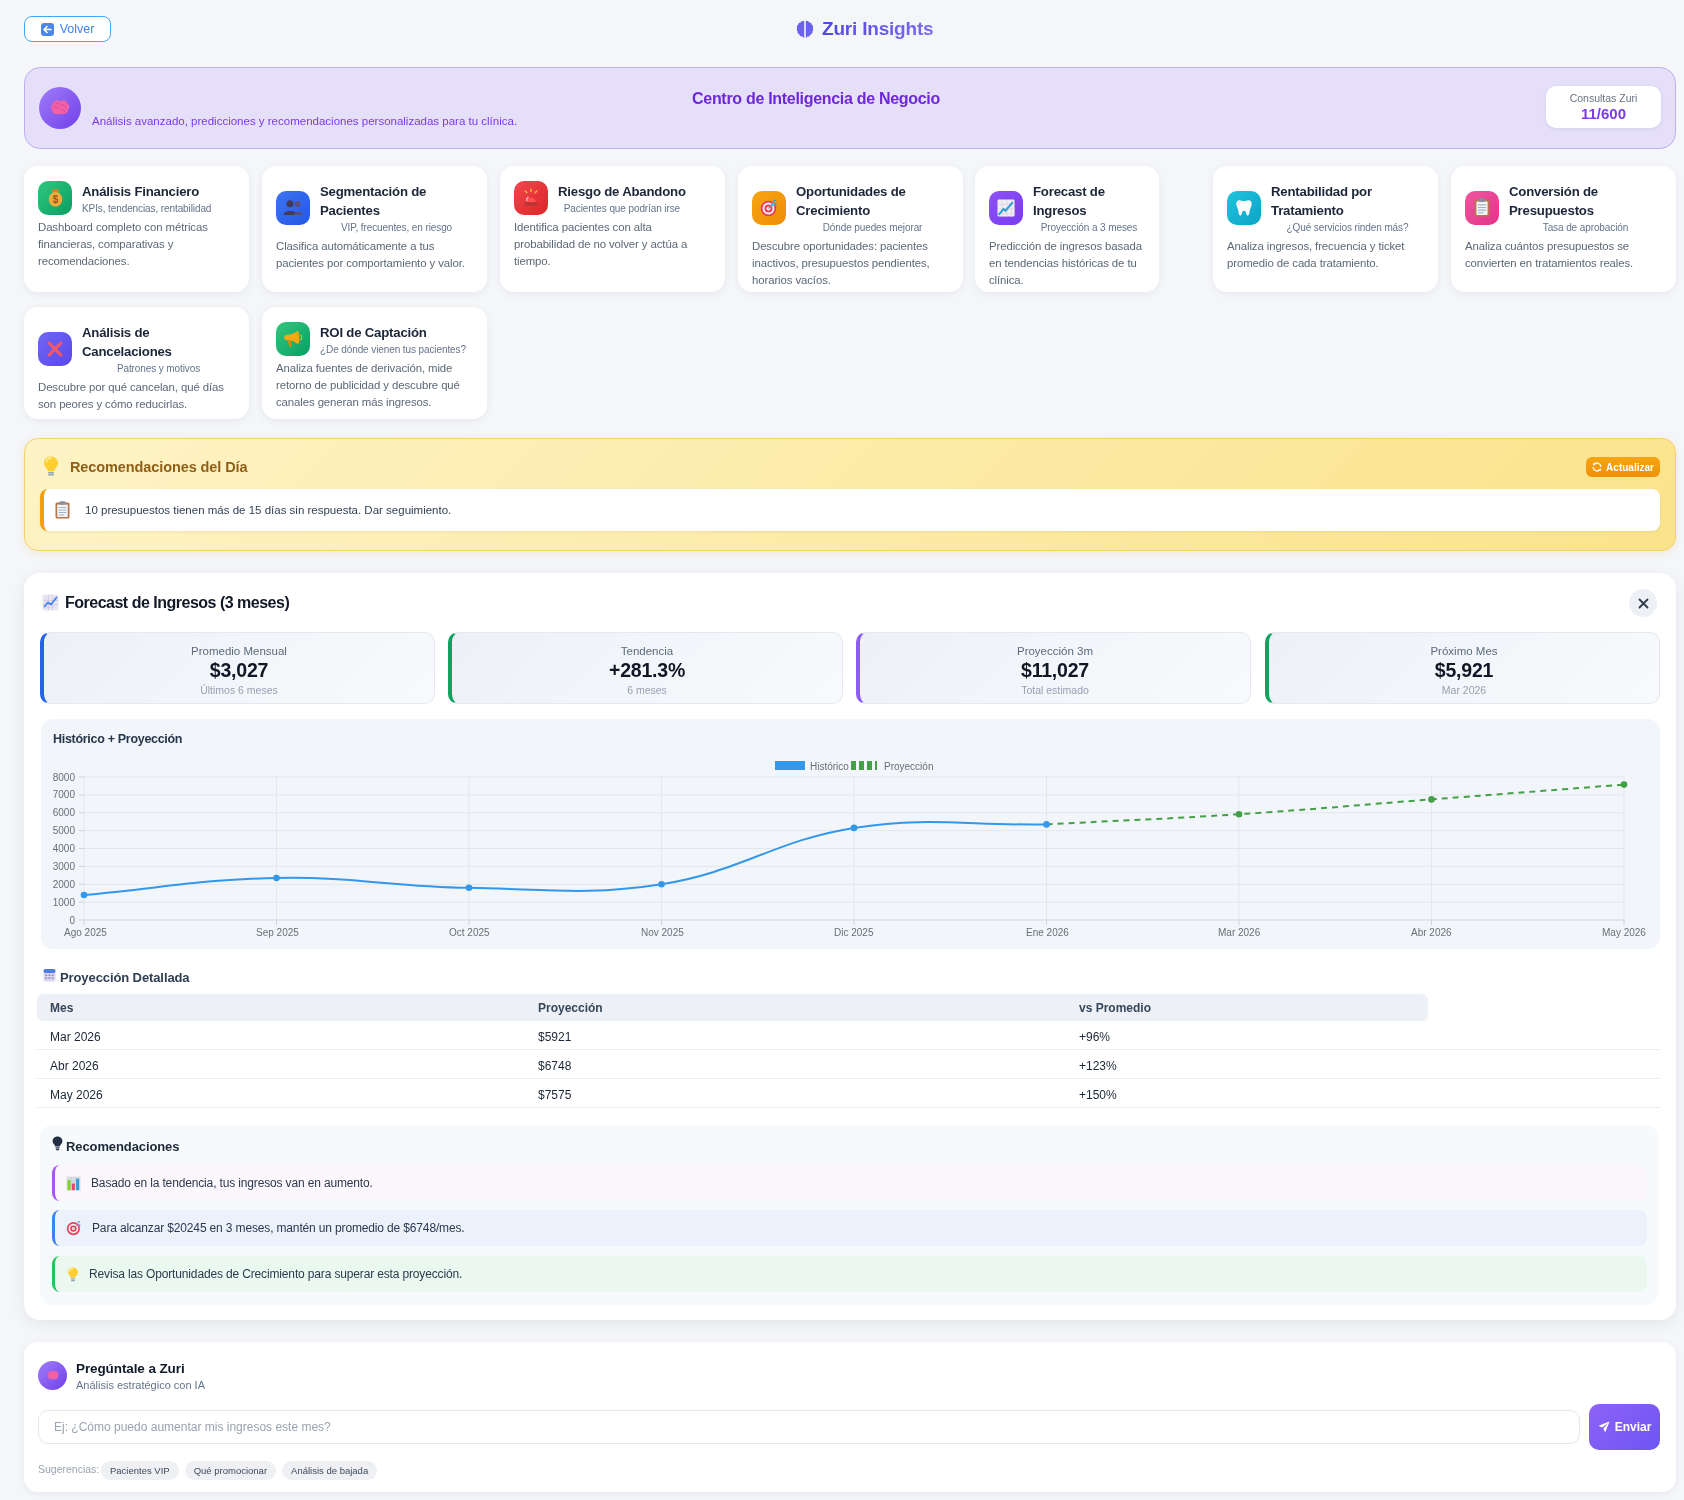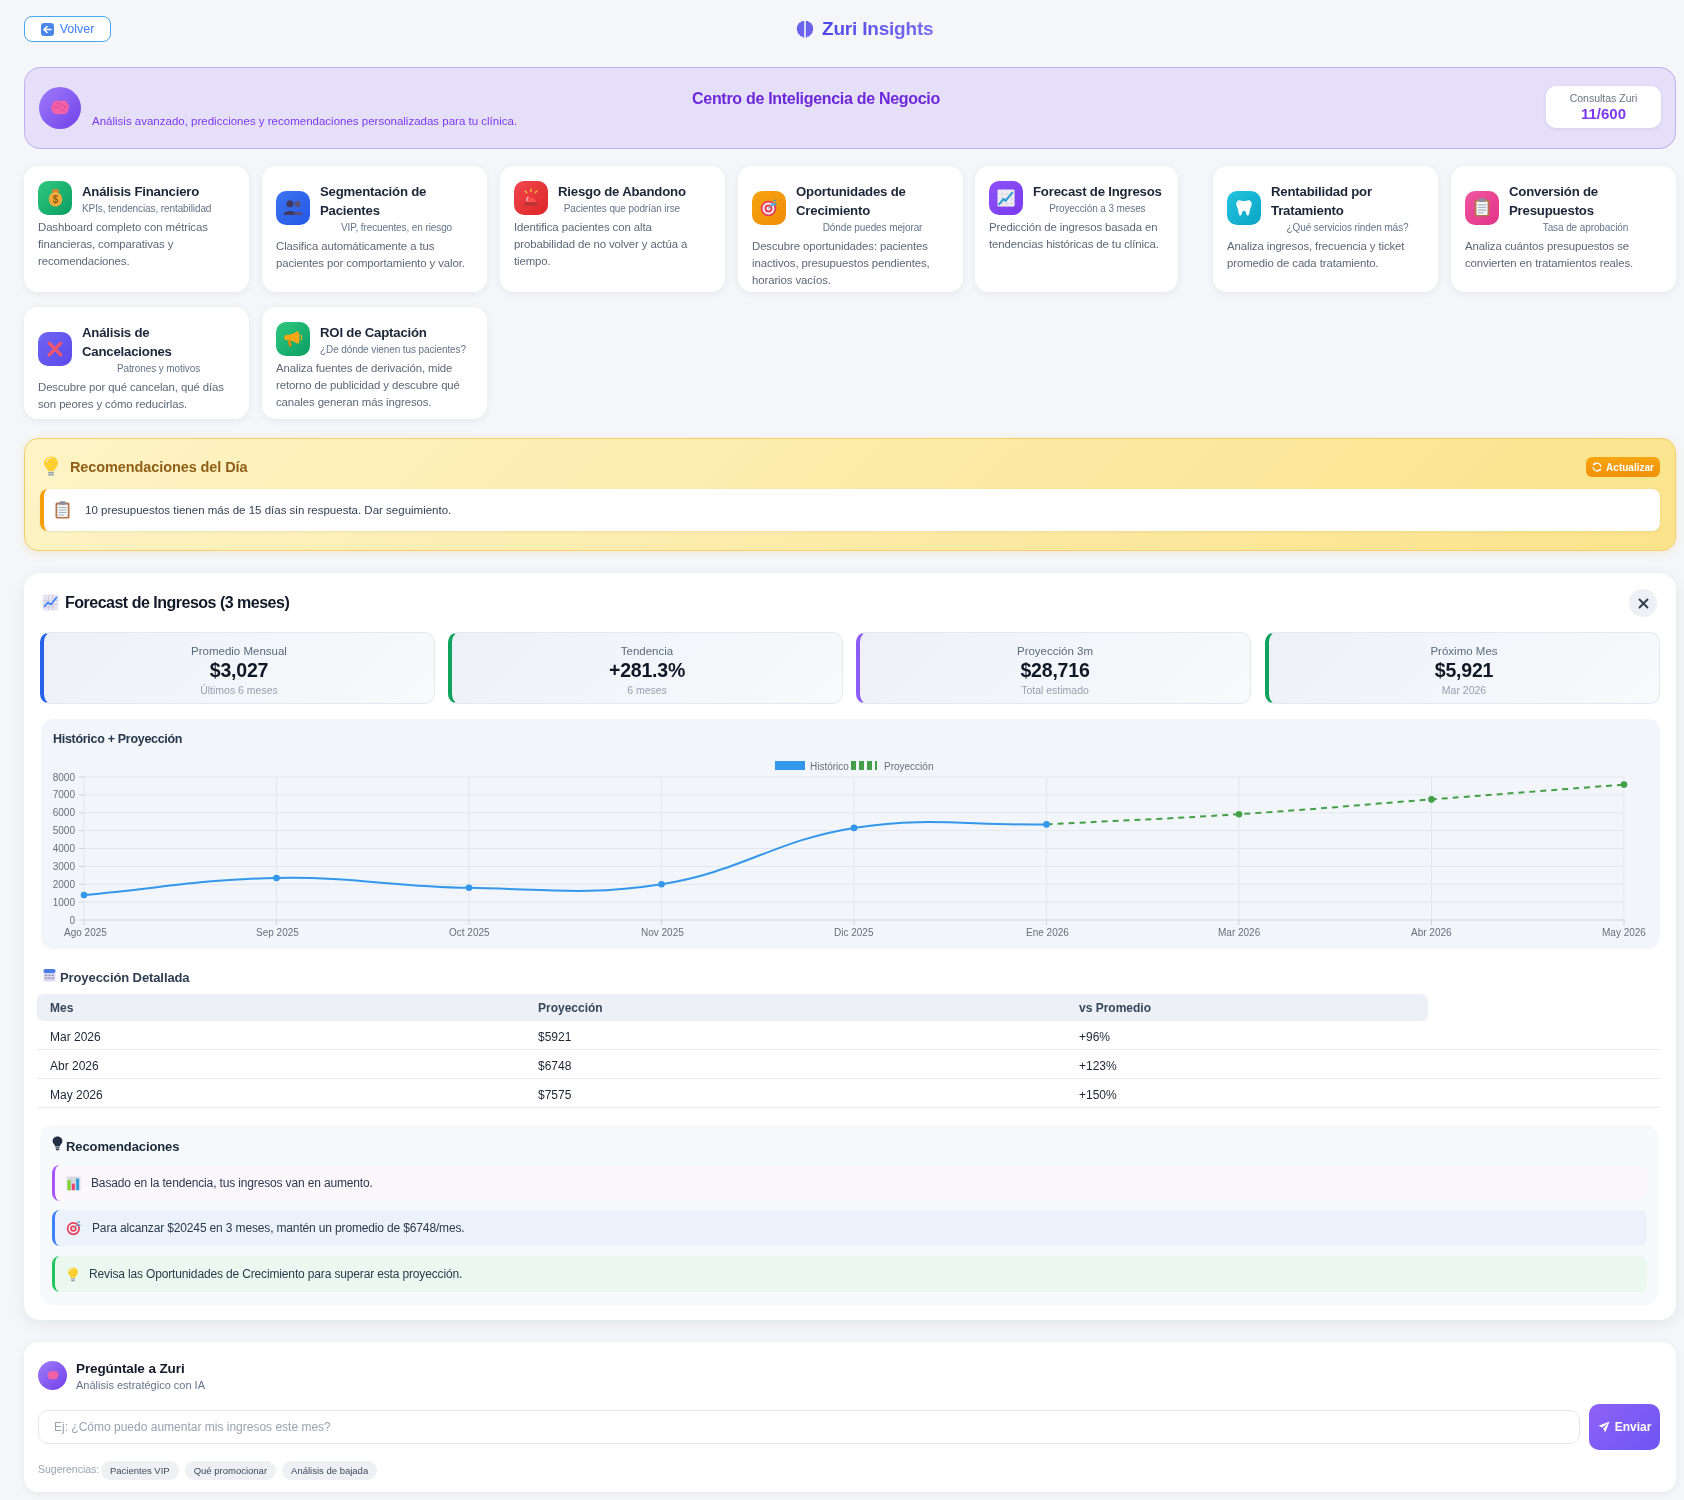--- a/index.html
+++ b/index.html
@@ -128,21 +128,21 @@
           </svg>
       </div>
       <div class="ctxt">
           <div class="ctitle">Oportunidades de Crecimiento</div>
           <div class="csub">Dónde puedes mejorar</div>
         </div>
     </div>
     <div class="cdesc">Descubre oportunidades: pacientes inactivos, presupuestos pendientes, horarios vacíos.</div>
   </div>
 
-  <div class="card" style="left:975px; top:166px; width:203px; height:126px;">
+  <div class="card" style="left:975px; top:166px; width:184px; height:126px;">
     <div class="chead">
       <div class="cicon" style="background:linear-gradient(135deg,#8c52f5,#7b3aef);">
         <svg width="20" height="20" viewBox="0 0 20 20">
             <rect x="1.5" y="1.5" width="17" height="17" rx="1.2" fill="#f2eff4"></rect>
             <path d="M6.2 2v17M10.9 2v17M15.6 2v17M2 6.2h17M2 10.9h17M2 15.6h17" stroke="#d9d4de" stroke-width="0.8"></path>
             <path d="M2.6 16.8 L7.6 10.8 L9.3 13 L16.8 4.2" stroke="#2d9cdb" stroke-width="2" fill="none" stroke-linejoin="round"></path>
           </svg>
       </div>
       <div class="ctxt">
           <div class="ctitle">Forecast de Ingresos</div>
@@ -261,21 +261,21 @@
       <div class="vl">$3,027</div>
       <div class="sb">Últimos 6 meses</div>
   </div>
   <div class="statbox" style="left:448px; border-left:4px solid #10a35f;">
     <div class="lb">Tendencia</div>
       <div class="vl">+281.3%</div>
       <div class="sb">6 meses</div>
   </div>
   <div class="statbox" style="left:856px; border-left:4px solid #8b5cf6;">
     <div class="lb">Proyección 3m</div>
-      <div class="vl">$28,716</div>
+      <div class="vl">$11,027</div>
       <div class="sb">Total estimado</div>
   </div>
   <div class="statbox" style="left:1265px; border-left:4px solid #10a35f;">
     <div class="lb">Próximo Mes</div>
       <div class="vl">$5,921</div>
       <div class="sb">Mar 2026</div>
   </div>
 
   <svg class="abs" style="left:41px; top:719px;" width="1619" height="230" viewBox="0 0 1619 230" font-family="Liberation Sans, sans-serif">
     <rect x="0" y="0" width="1619" height="230" rx="12" fill="#f2f5f9"></rect>

